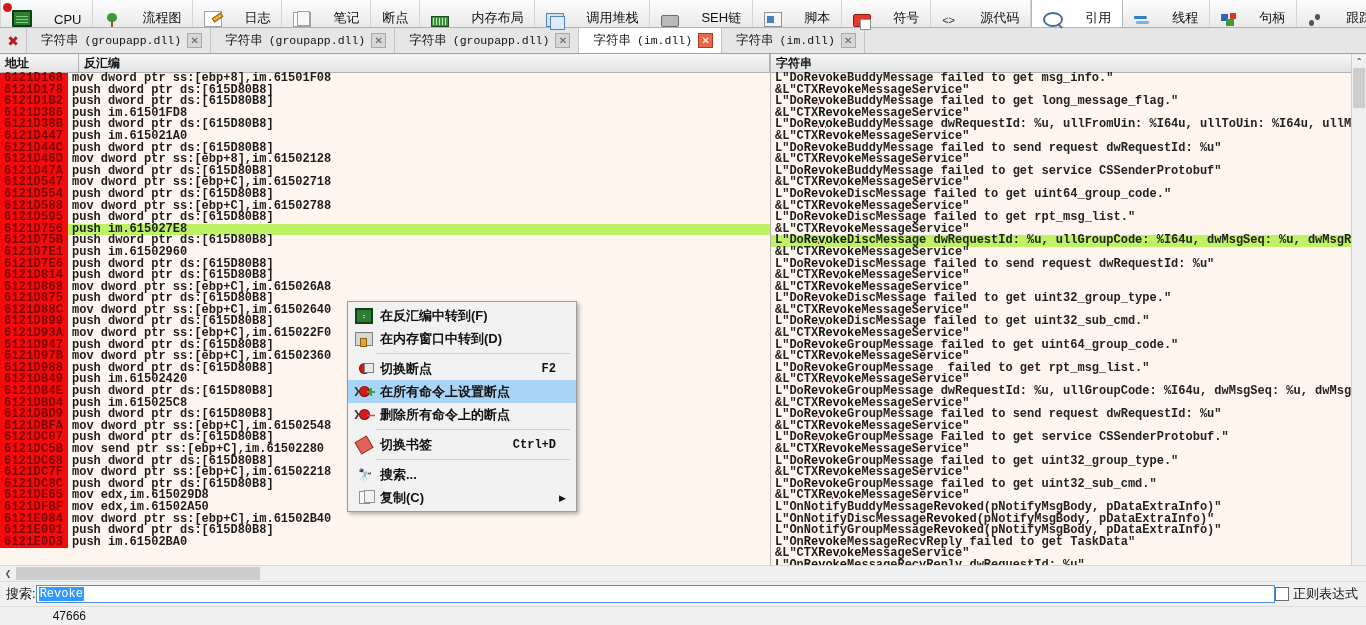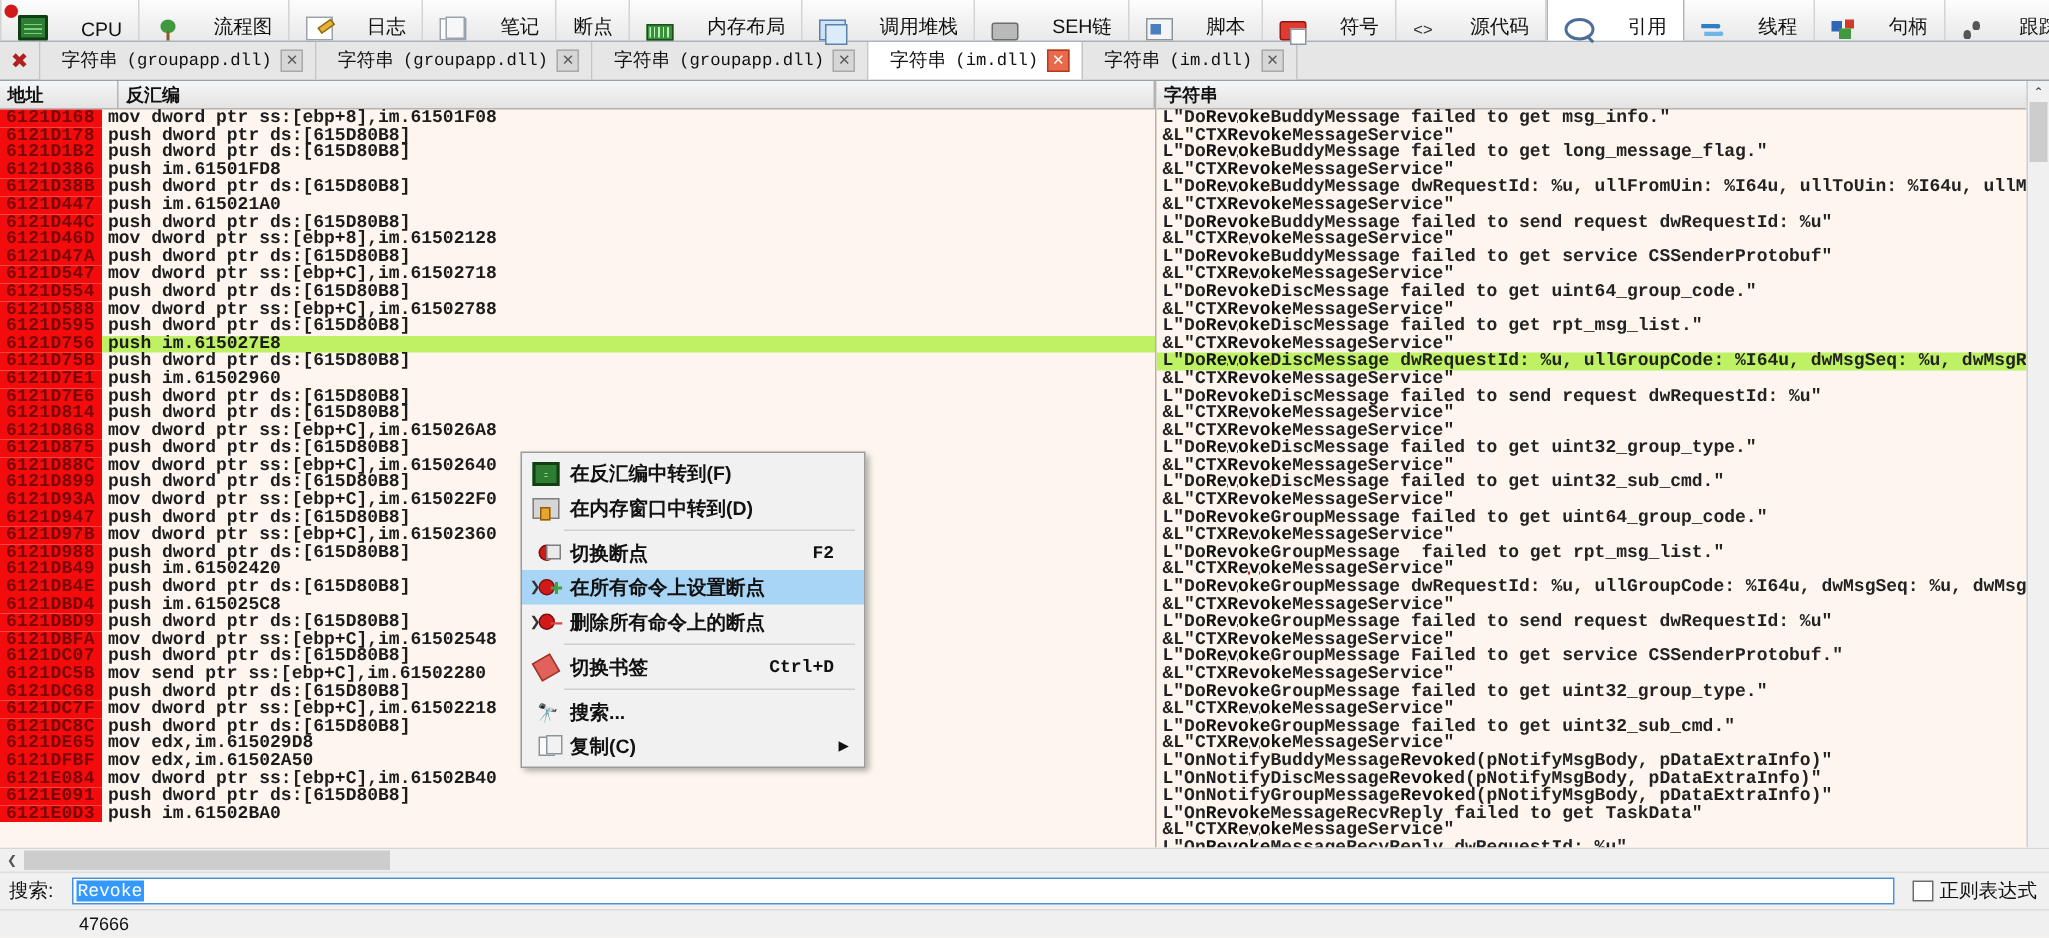--- a/index.html
+++ b/index.html
@@ -175,21 +175,21 @@
      clip-path:polygon(0 35%,100% 35%,100% 65%,0 65%);}
   .mi-arrowup{position:absolute;left:1px;top:-1px;font-size:9px;color:#333;}
   .mi-book{width:12px;height:12px;background:#e0625a;transform:rotate(-30deg);border:1px solid #9e332c;}
   .mi-bino{font-size:13px;line-height:1;}
   .mi-copy{width:9px;height:11px;background:#fafafa;border:1px solid #8d959c;}
   .mi-copy::after{content:"";position:absolute;left:4px;top:-2px;width:9px;height:11px;
      background:#f2f2f2;border:1px solid #8d959c;}
 
   
   .searchbar{
-    height:24px;min-height:24px;display:flex;align-items:center;gap:12px;
+    height:24px;min-height:24px;display:flex;align-items:center;gap:0;
     background:#f0f0f0;padding:0 4px;border-top:1px solid #dcdcdc;
   }
   .slabel{font-size:13px;color:#111;padding-left:2px;white-space:nowrap;}
   .sinput{
     flex:1;height:18px;background:#fff;border:1px solid #4a90d9;
     display:flex;align-items:center;padding:0 2px;box-sizing:border-box;
   }
   .sinput .sel{
     background:#3399ff;color:#fff;
     font-family:"Liberation Mono","DejaVu Sans Mono",monospace;font-size:12px;

